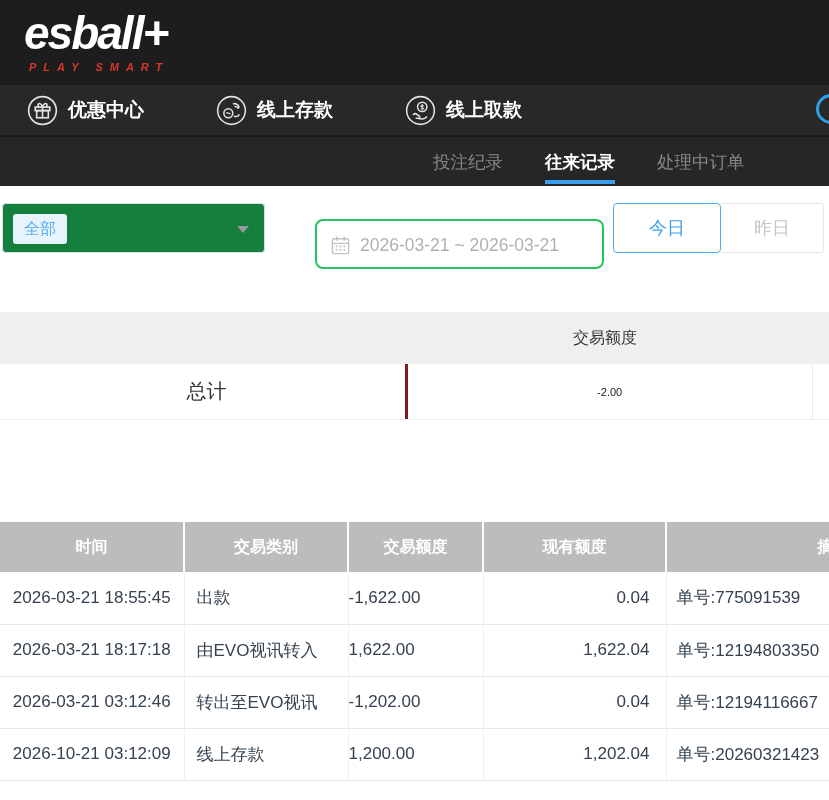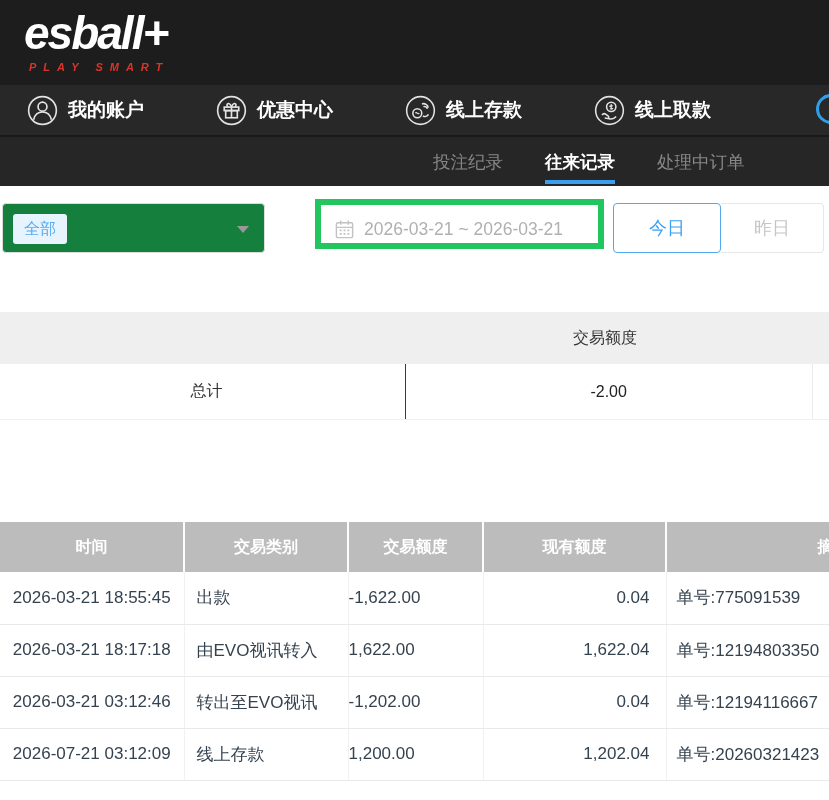--- a/index.html
+++ b/index.html
@@ -52,22 +52,22 @@
   }
   .select-tag {
     position:absolute; left:10px; top:10px; height:30px; line-height:30px; padding:0 11px;
     background:#e8f4fd; color:#55abf0; font-size:16px; border-radius:3px; cursor:pointer;
   }
   .select-caret {
     position:absolute; right:15px; top:22px; width:0; height:0;
     border-left:6px solid transparent; border-right:6px solid transparent; border-top:7px solid #999;
   }
   .date-box {
-    position:absolute; left:315px; top:199px; width:289px; height:50px;
-    border:6px solid #22c55e; border-radius:0; background:#fff; cursor:pointer;
+    position:absolute; left:315px; top:219px; width:289px; height:50px;
+    border:2px solid #22c55e; border-radius:8px; background:#fff; cursor:pointer;
   }
   .date-box .cal-icon { position:absolute; left:13px; top:14px; width:21px; height:21px; }
   .date-box .cal-icon svg { width:21px; height:21px; display:block; }
   .date-text {
     position:absolute; left:43px; top:0; height:48px; line-height:48px;
     color:#b0b0b0; font-size:17.5px; white-space:nowrap;
   }
   .btn-today {
     position:absolute; left:613px; top:203px; width:108px; height:50px;
     border:1px solid #53a9ee; border-radius:4px; background:#fff; color:#3b9ff0;
@@ -79,25 +79,25 @@
     color:#c6c6c6; font-size:18px; display:flex; align-items:center; justify-content:center; cursor:pointer;
   }
   
   .summary-table { position:absolute; left:0; top:312px; width:1000px; }
   .summary-header { display:flex; height:52px; background:#efefef; align-items:center; }
   .summary-header .c1 { width:400px; text-align:center; font-size:16px; color:#333; }
   .summary-header .c2 { width:410px; text-align:center; font-size:16px; color:#333; }
   .summary-header .c3 { width:190px; }
   .summary-row { display:flex; height:56px; background:#fff; border-bottom:1px solid #f0f0f0; }
   .summary-row .c1 {
-    width:400px; display:flex; align-items:center; justify-content:center; font-size:16px; color:#333;margin-left:8px;
+    width:400px; display:flex; align-items:center; justify-content:center; font-size:20px; color:#333;margin-left:8px;
   }
   .summary-row .c2 {
-    width:410px; display:flex; align-items:center; justify-content:center; font-size:16px; color:#222;
-    border-left:1px solid #7f1d1d;
+    width:410px; display:flex; align-items:center; justify-content:center; font-size:11px; color:#222;
+    border-left:3px solid #7f1d1d;
   }
   .summary-row .c3 { width:190px; border-left:1px solid #ebebeb; }
   
   .tx-table { position:absolute; left:0; top:522px; width:1000px; border-collapse:collapse; table-layout:fixed; }
   .tx-table col.w1 { width:184px; } .tx-table col.w2 { width:164px; }
   .tx-table col.w3 { width:135px; } .tx-table col.w4 { width:183px; }
   .tx-table col.w5 { width:334px; }
   .tx-table th {
     height:50px; background:#bcbcbc; color:#fff; font-size:16px; font-weight:700; text-align:center;
     border-left:2px solid #fdfdfd;
@@ -115,30 +115,20 @@
 </style>
 </head>
 <body>
 
 <div class="logo-bar">
   <div class="logo-text">esball+</div>
   <div class="logo-tagline">PLAY SMART</div>
 </div>
 
 <div class="nav-bar">
-  <div class="nav-item">
-    <span class="nav-icon">
-      <svg viewBox="0 0 32 32" fill="none" stroke="#e3e3e3" stroke-width="1.7">
-        <circle cx="16" cy="16" r="14.3"></circle>
-        <circle cx="16" cy="12" r="4.6"></circle>
-        <path d="M6.8 25.5 C8.2 19.8 11.6 17.6 16 17.6 C20.4 17.6 23.8 19.8 25.2 25.5"></path>
-      </svg>
-    </span>
-    <span class="label">我的账户</span>
-  </div>
   <div class="nav-item">
     <span class="nav-icon">
       <svg viewBox="0 0 32 32" fill="none" stroke="#e3e3e3" stroke-width="1.7">
         <circle cx="16" cy="16" r="14.3"></circle>
         <rect x="8.5" y="12.5" width="15" height="3.6"></rect>
         <rect x="10" y="16.1" width="12" height="7.4"></rect>
         <path d="M16 12.5 V23.5 M12.8 12.3 C10.6 11.8 11 8.3 13.2 8.8 C14.8 9.2 16 12.3 16 12.3 M19.2 12.3 C21.4 11.8 21 8.3 18.8 8.8 C17.2 9.2 16 12.3 16 12.3"></path>
       </svg>
     </span>
     <span class="label">优惠中心</span>
@@ -240,20 +230,20 @@
       <td class="remark">单号:12194803350</td>
     </tr>
     <tr>
       <td>2026-03-21 03:12:46</td>
       <td class="type">转出至EVO视讯</td>
       <td class="amount">-1,202.00</td>
       <td class="balance">0.04</td>
       <td class="remark">单号:12194116667</td>
     </tr>
     <tr>
-      <td>2026-07-21 03:12:09</td>
+      <td>2026-10-21 03:12:09</td>
       <td class="type">线上存款</td>
       <td class="amount">1,200.00</td>
       <td class="balance">1,202.04</td>
       <td class="remark">单号:20260321423</td>
     </tr>
   </tbody>
 </table>
 
 </body></html>

